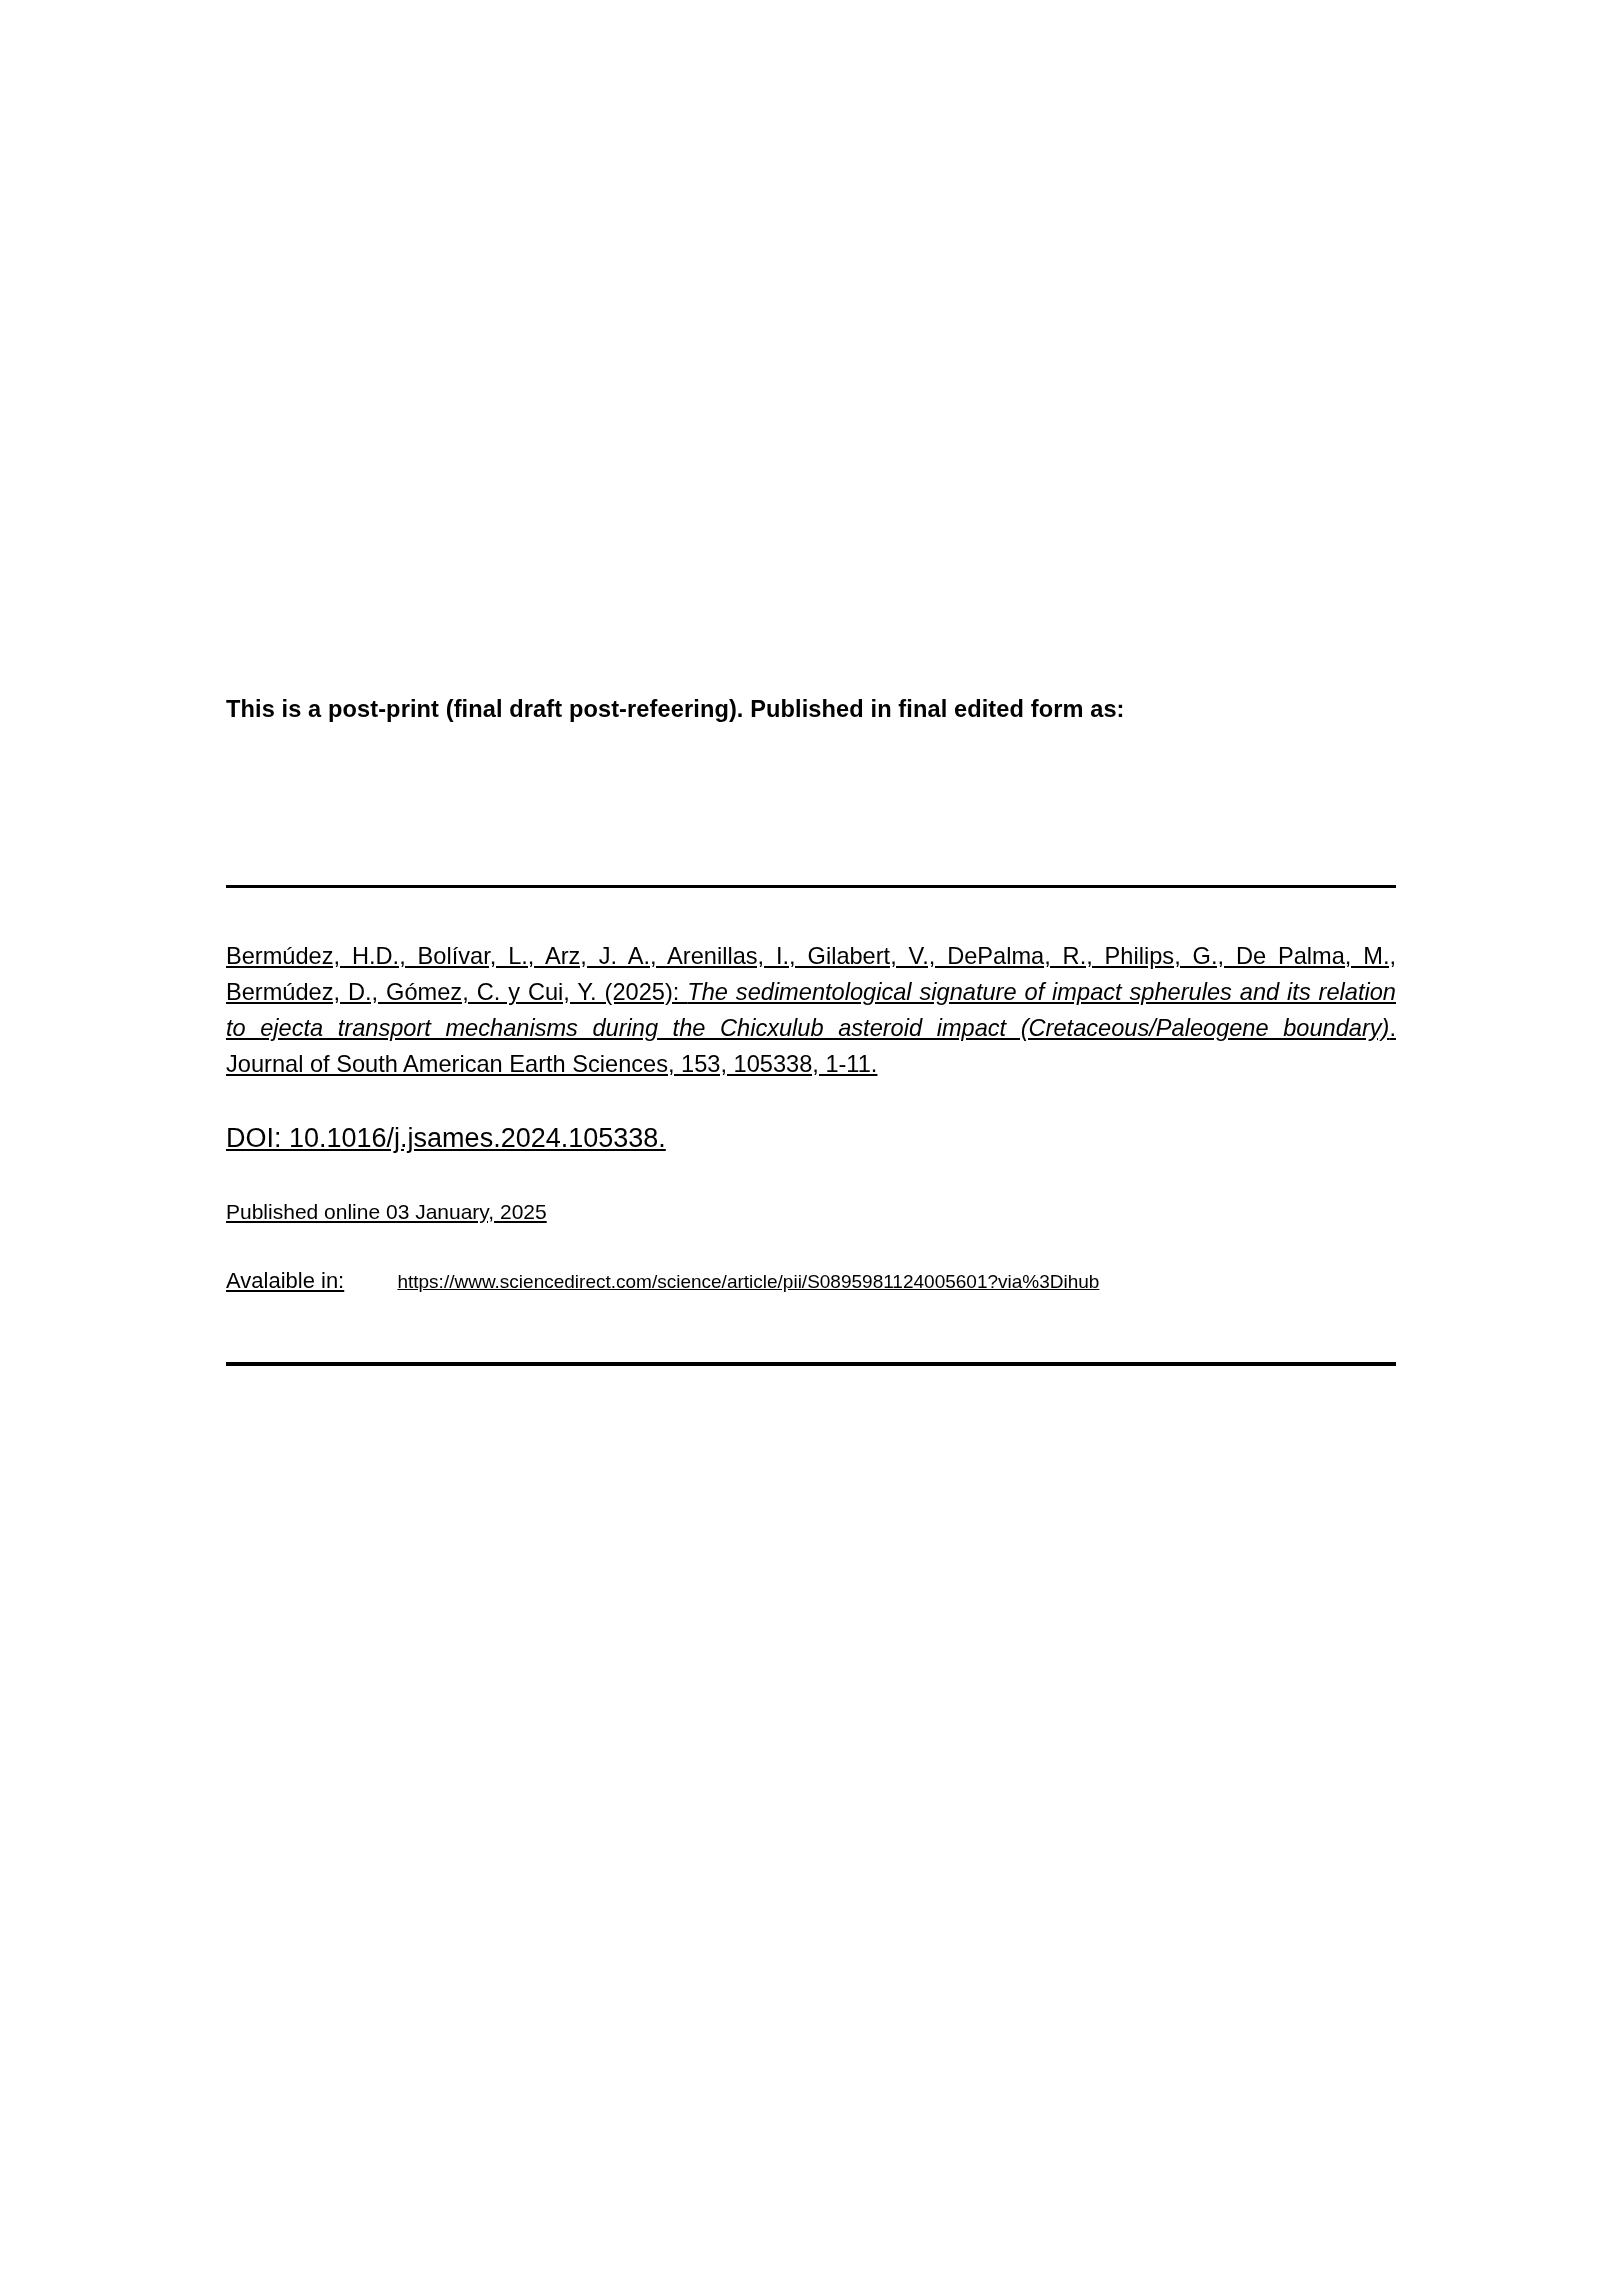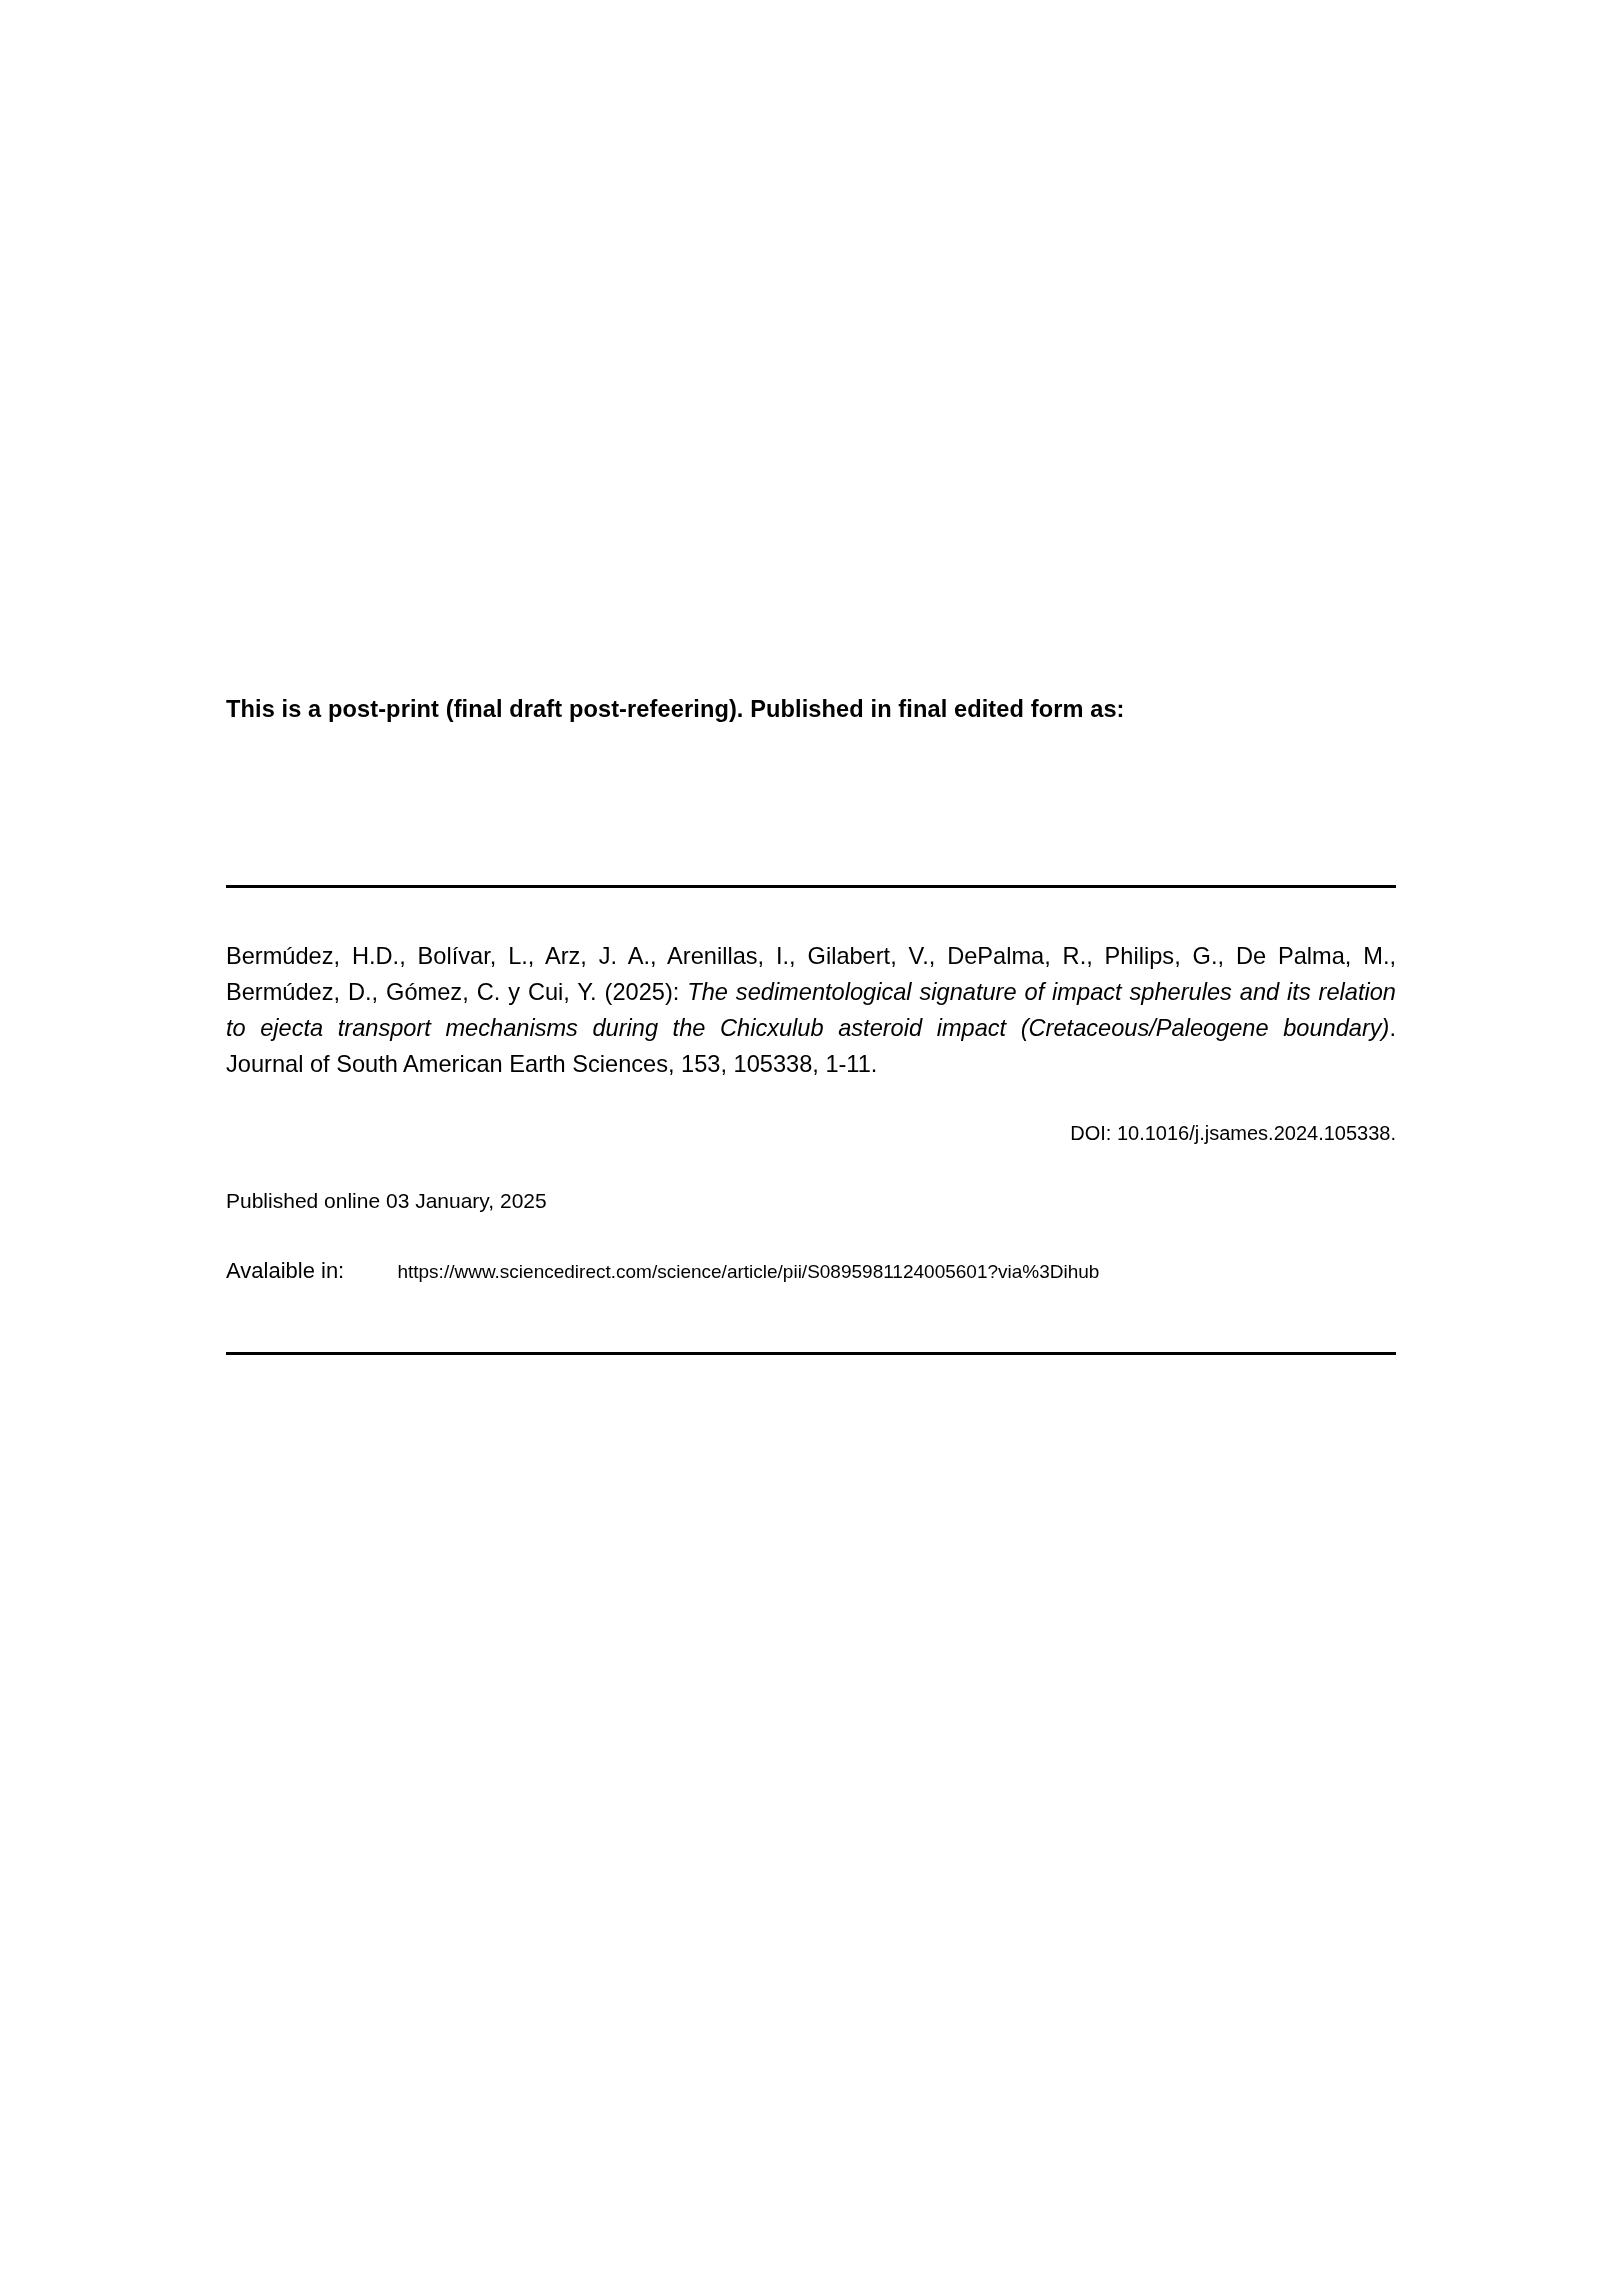--- a/index.html
+++ b/index.html
@@ -41,36 +41,36 @@
     width: 100%;
   }
   .rule-top {
     margin-top: 160px;
   }
   .rule-bottom {
     margin-top: 65px;
   }
   .citation-block {
     margin-top: 51px;
+    text-decoration: underline;
   }
   .citation {
     font-size: 23.6px;
     line-height: 1.52;
     text-align: justify;
     text-justify: inter-word;
     margin: 0;
   }
   .citation .title-italic {
     font-style: italic;
   }
   .doi {
-    font-size: 20px;
+    font-size: 27px;
     line-height: 1.5;
     margin: 36px 0 0 0;
-    text-align: right;
   }
   .published {
     font-size: 21px;
     line-height: 1.5;
     margin: 37px 0 15px 0;
   }
   .available-row {
     margin: 37px 0 0 0;
     display: flex;
     align-items: baseline;

